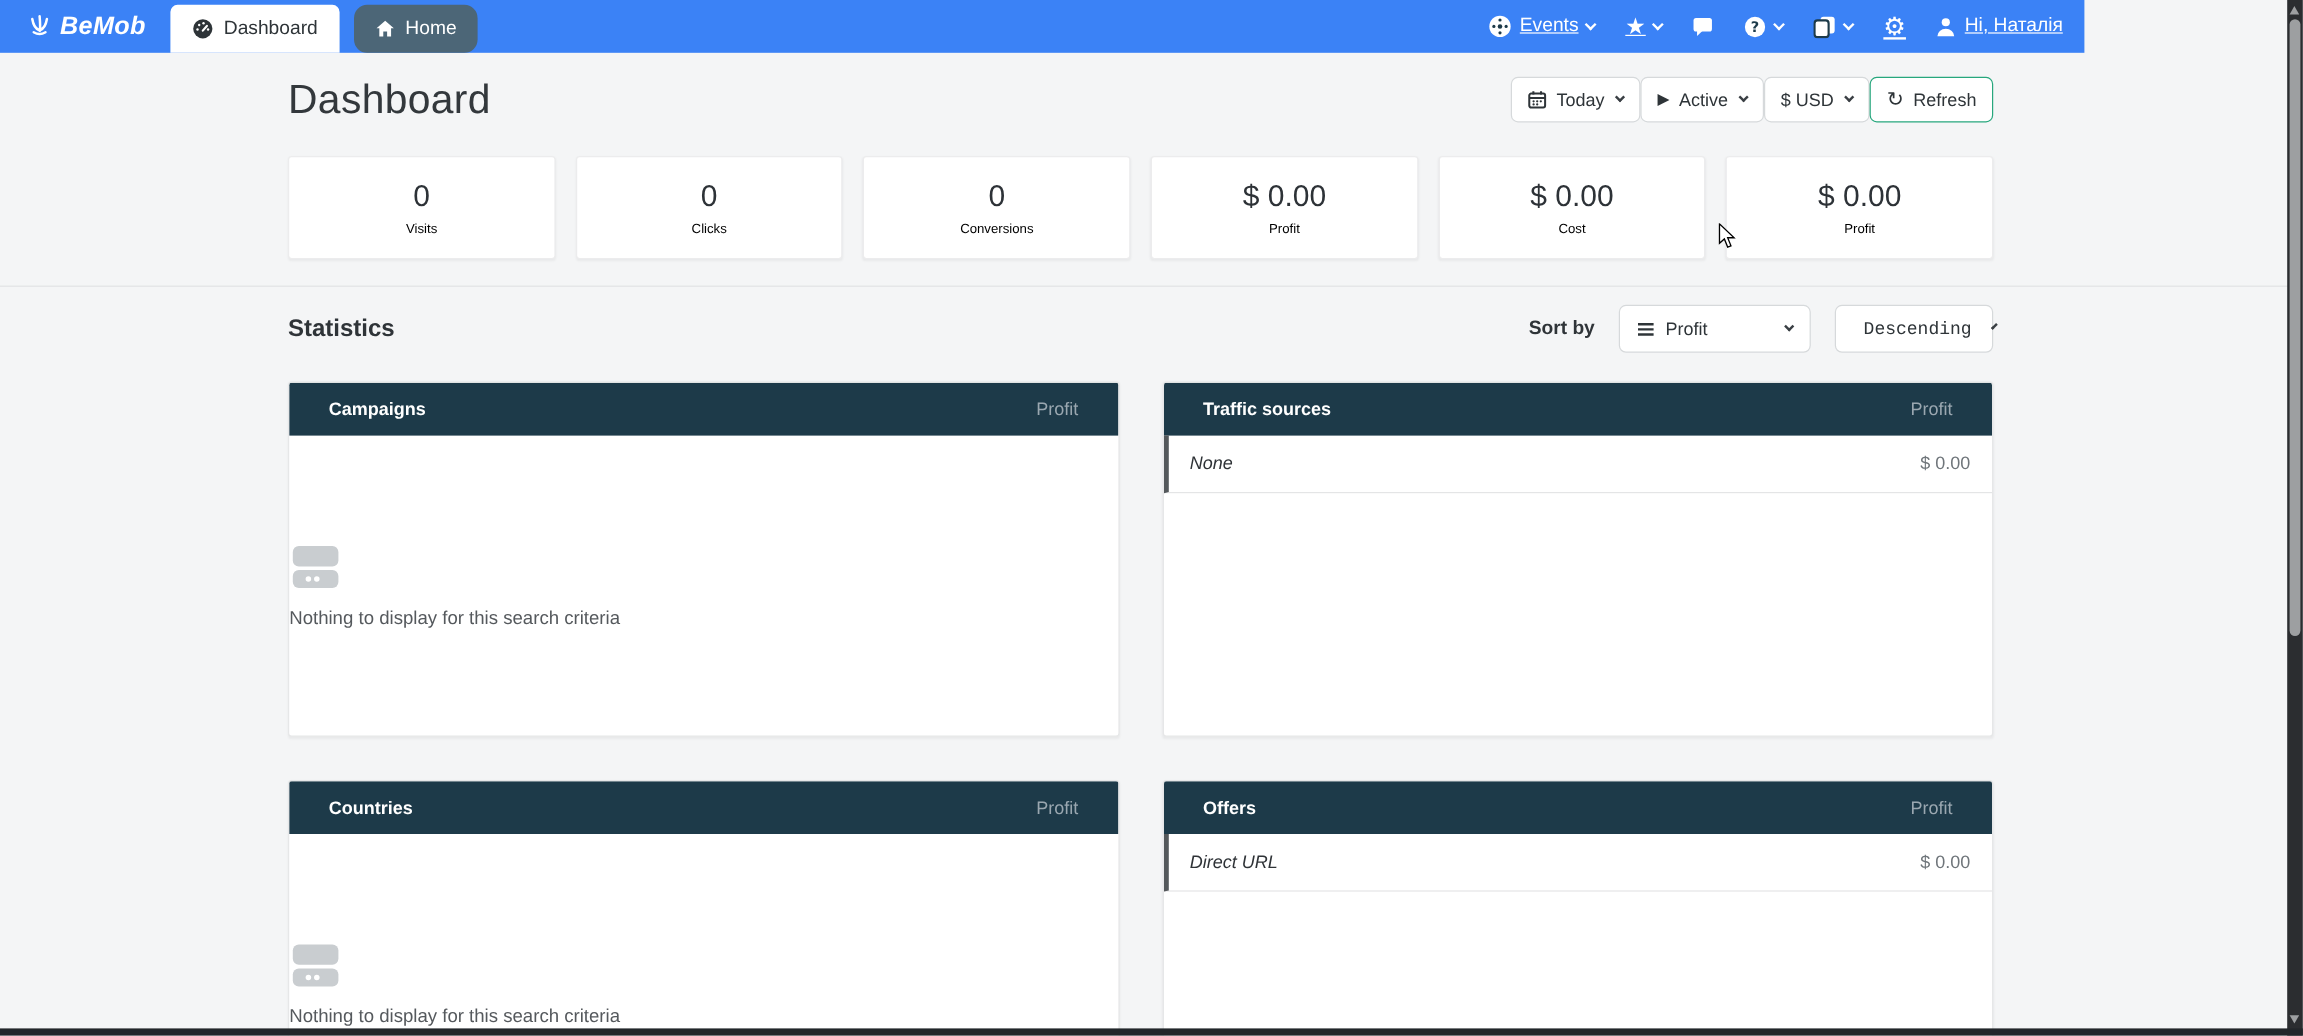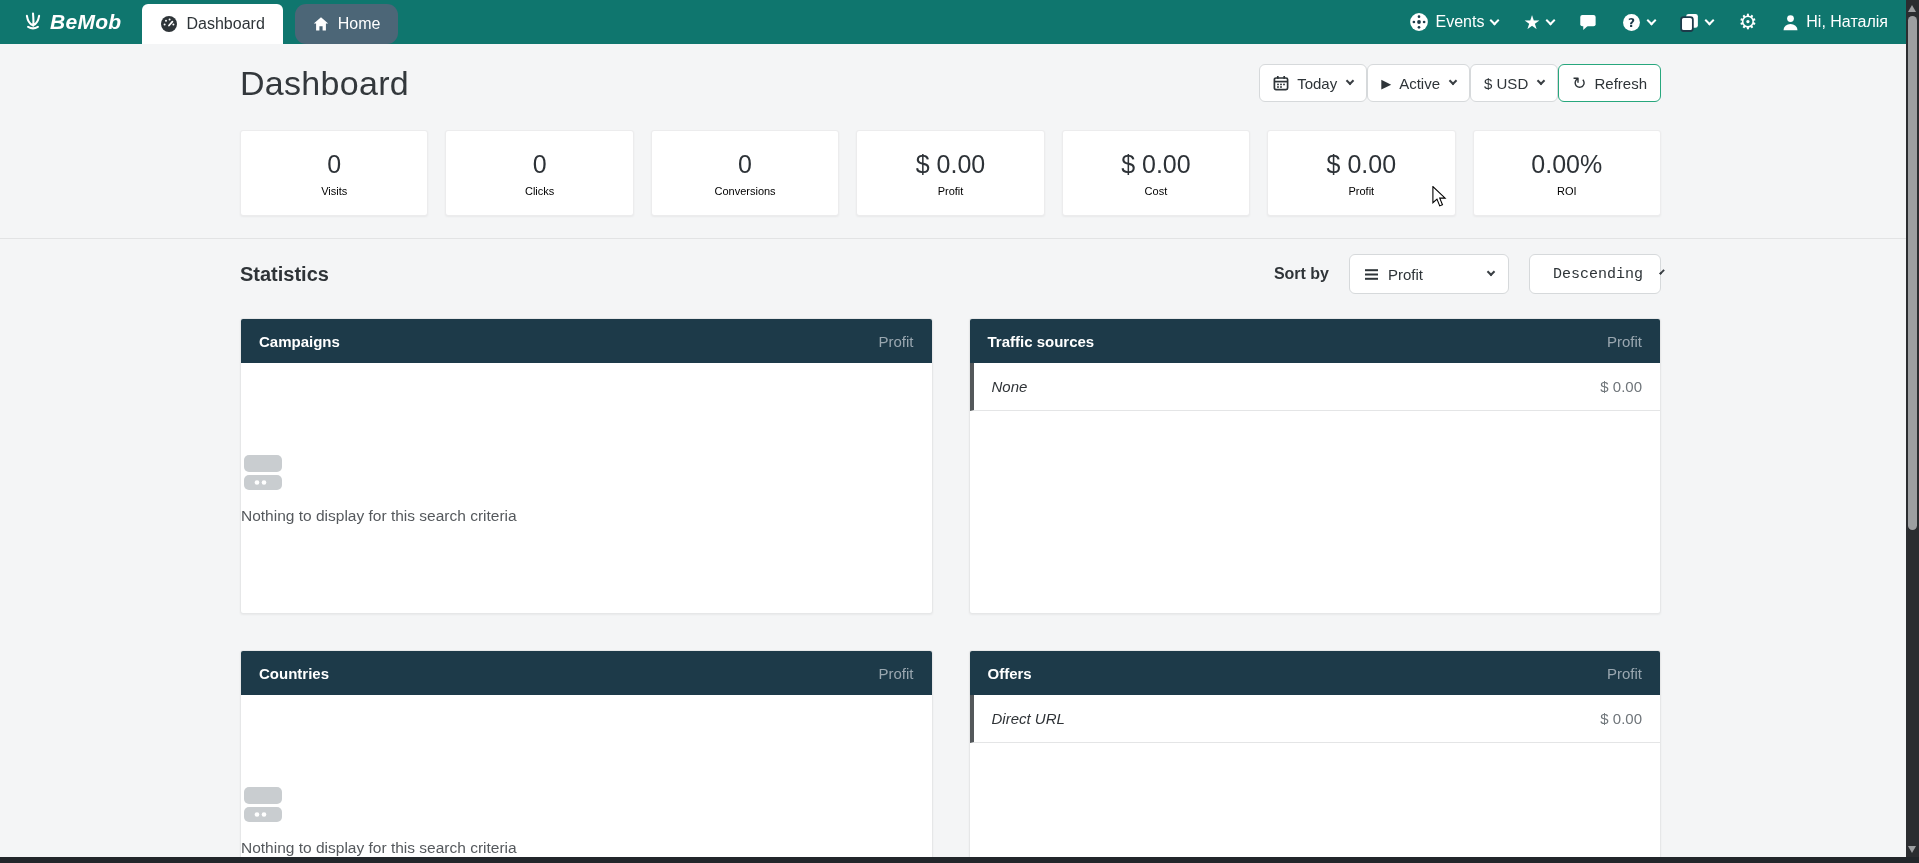--- a/index.html
+++ b/index.html
@@ -1,30 +1,30 @@
 <!DOCTYPE html>
 <html><head>
 <meta charset="utf-8">
 <style>
   * { margin:0; padding:0; box-sizing:border-box; }
   html,body { width:1919px; height:863px; overflow:hidden; background:#f4f5f6;
               font-family:"Liberation Sans", sans-serif; color:#2e3438; }
 
   
-  .topbar { position:absolute; top:0; left:0; width:1906px; height:44px;
-            background:#0f766e; display:flex; align-items:stretch; z-index:20; }
+  .topbar { position:absolute; top:0; left:0; width:1737px; height:44px;
+            background:#3b82f6; display:flex; align-items:stretch; z-index:20; }
   .logo { display:flex; align-items:center; gap:6px; padding:0 20px 0 22px; }
   .logo-text { color:#fff; font-size:21px; font-weight:bold; font-style:italic; letter-spacing:.3px; }
   .tabs { display:flex; align-items:flex-end; gap:12px; }
   .tab { display:flex; align-items:center; gap:9px; height:40px; margin-top:4px;
          padding:0 18px; border-radius:6px 6px 0 0; font-size:16px; cursor:pointer; }
   .tab.active { background:#fff; color:#2e3438; }
   .tab.inactive { background:#4c6677; color:#fff;border-radius:11px; }
   .topbar-right { margin-left:auto; display:flex; align-items:center; gap:25px;
-                  padding-right:18px; color:#fff; font-size:16px; }
+                  padding-right:18px; color:#fff; font-size:16px;text-decoration:underline; }
   .tb-item { display:flex; align-items:center; gap:7px; cursor:pointer; }
   .chev { width:7px; height:7px; border-right:2px solid currentColor; border-bottom:2px solid currentColor;
           transform:rotate(45deg); margin-top:-4px; display:inline-block; }
   .glyph { font-family:"DejaVu Sans", sans-serif; line-height:1; }
 
   
   .content { width:1421px; margin-left:240px; position:relative; }
 
   .page-header { margin-top:16px; display:flex; align-items:center; justify-content:space-between; height:46px; }
   .page-title { font-size:34px; font-weight:300; color:#33383c; letter-spacing:.3px; }
@@ -51,21 +51,21 @@
   .select { display:flex; align-items:center; gap:9px; height:40px; padding:0 14px;
             background:#fff; border:1px solid #d6d9db; border-radius:6px; font-size:15px; cursor:pointer; }
   .select .chev { border-color:#3a3f44; width:6px; height:6px; }
   .select.sort-field { width:160px; } .select.sort-dir { width:132px;font-family:Liberation Mono, monospace; }
   .select .spacer { flex:1; }
 
   .panels-grid { margin-top:24px; display:grid; grid-template-columns:1fr 1fr; gap:36px; }
   .panel { height:296px; background:#fff; border:1px solid #e6e7e8; border-radius:3px;
            overflow:hidden; box-shadow:0 1px 2px rgba(0,0,0,.05); }
   .panel-header { height:44px; background:#1d3a49; display:flex; align-items:center;
-                  justify-content:space-between; padding:0 18px; }
+                  justify-content:space-between; padding:0 33px; }
   .panel-title { color:#fff; font-size:15px; font-weight:bold; }
   .panel-metric { color:#9aa7b0; font-size:15px; }
   .panel-body { height:252px; display:flex; flex-direction:column; }
   .panel-body.empty { align-items:flex-start; justify-content:center; gap:14px; }
   .empty-text { font-size:15.5px; color:#55595d; }
   .panel-row { height:48px; display:flex; align-items:center; justify-content:space-between;
                padding:0 18px; border-left:4px solid #54585b; border-bottom:1px solid #e4e5e6;gap:28px; }
   .row-name { font-size:15px; font-style:italic; color:#2f3337; }
   .row-value { font-size:15px; color:#6f757a; }
 
@@ -215,24 +215,20 @@
         <div class="stat-label">Profit</div>
       </div>
       <div class="stat-card">
         <div class="stat-value">$ 0.00</div>
         <div class="stat-label">Cost</div>
       </div>
       <div class="stat-card">
         <div class="stat-value">$ 0.00</div>
         <div class="stat-label">Profit</div>
       </div>
-      <div class="stat-card">
-        <div class="stat-value">0.00%</div>
-        <div class="stat-label">ROI</div>
-      </div>
     </div>
 
     <hr class="divider">
 
     <div class="stats-row">
       <div class="stats-heading">Statistics</div>
       <div class="sort-controls">
         <span class="sort-label">Sort by</span>
         <div class="select sort-field">
           <svg width="15" height="13" viewBox="0 0 15 13">

